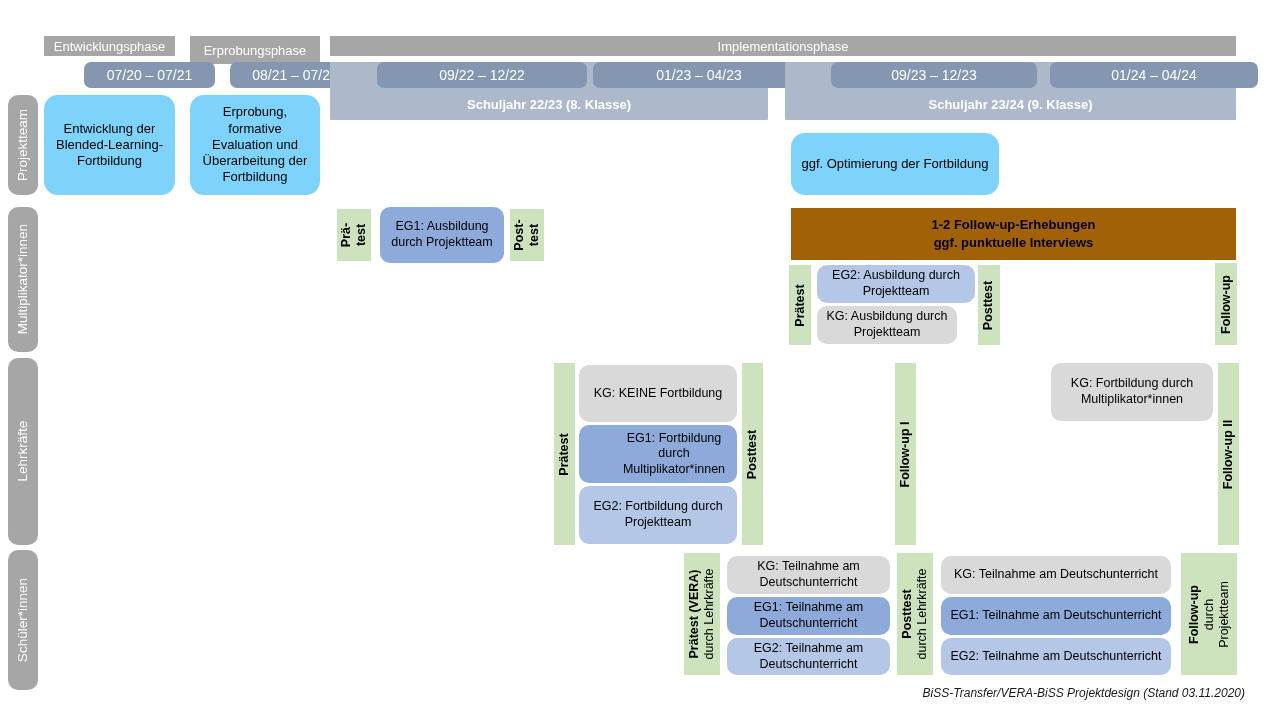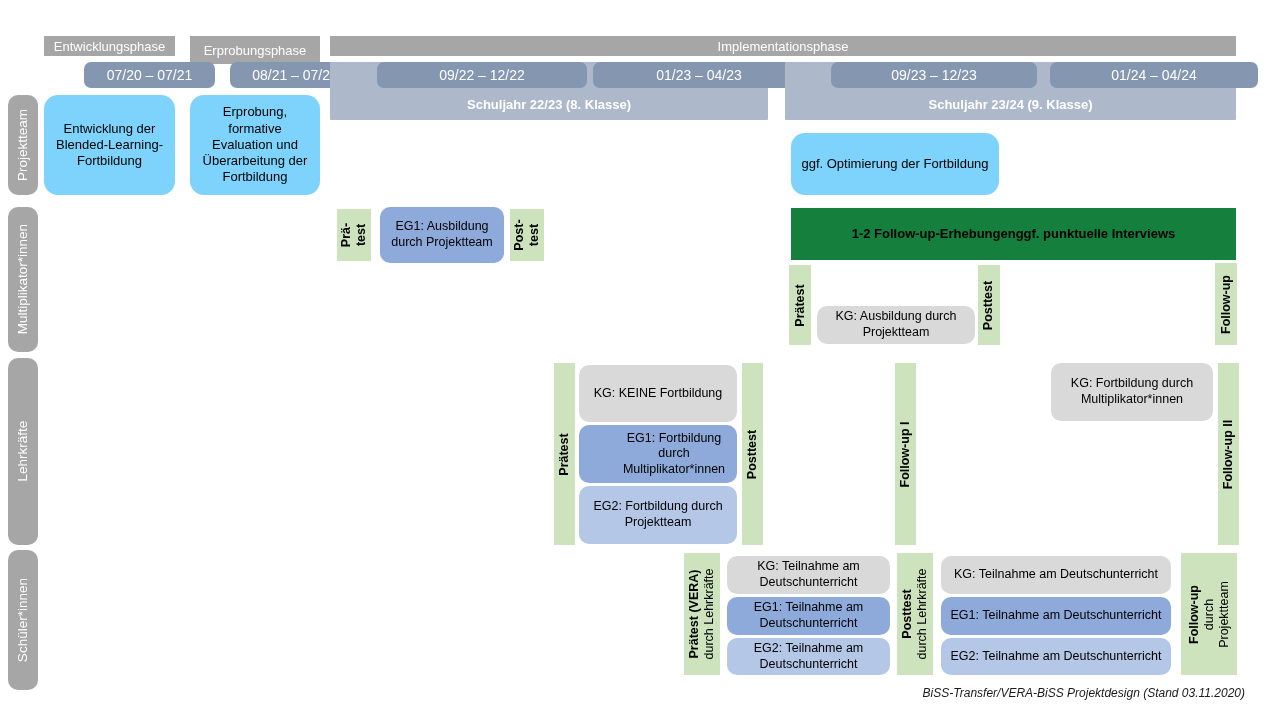--- a/index.html
+++ b/index.html
@@ -9,21 +9,21 @@
   .phasebar{background:#a6a6a6;color:#fff;display:flex;align-items:center;justify-content:center;font-size:13px;}
   .datebar{background:#8496b0;color:#fff;border-radius:7px;display:flex;align-items:center;justify-content:center;font-size:14px;margin-left:40px;}
   .band{background:#adb9ca;border-radius:1px;}
   .band-label{position:absolute;left:0;right:0;bottom:8px;text-align:center;color:#fff;font-weight:bold;font-size:13px;}
   .box{border-radius:10px;display:flex;align-items:center;justify-content:center;text-align:center;
        font-size:12.5px;line-height:1.25;padding:3px 8px;}
   .big{border-radius:14px;background:#7dd3fc;font-size:13px;}
   .blue1{background:#8eaadb;}
   .blue2{background:#b4c7e7;}
   .grayb{background:#d9d9d9;}
-  .greenbox{background:#15803d;display:flex;flex-direction:row;align-items:center;justify-content:center;
+  .greenbox{background:#a16207;display:flex;flex-direction:column;align-items:center;justify-content:center;
             font-weight:bold;font-size:13px;line-height:1.35;text-align:center;}
   .vbar{background:#cce3bd;display:flex;align-items:center;justify-content:center;}
   .rot{transform:rotate(-90deg);text-align:center;white-space:nowrap;font-weight:bold;font-size:12.5px;line-height:1.2;}
   .rot .sub{font-weight:normal;}
   .rowlabel{background:#a6a6a6;border-radius:10px;display:flex;align-items:center;justify-content:center;}
   .rowlabel .rot{color:#fff;font-weight:normal;font-size:13.5px;}
   .caption{font-style:italic;font-size:12px;color:#1a1a1a;text-align:right;}
 </style>
 </head>
 <body>
@@ -79,21 +79,22 @@
       <div>test</div>
     </div>
   </div>
   <div class="abs greenbox" style="left:791px;top:208px;width:445px;height:52px;">
     <div>1-2 Follow-up-Erhebungen</div>
     <div>ggf. punktuelle Interviews</div>
   </div>
   <div class="abs vbar" style="left:789px;top:265px;width:22px;height:80px;">
     <div class="rot">Prätest</div>
   </div>
-  <div class="abs box grayb" style="left:817px;top:306px;width:158px;height:38px;">KG: Ausbildung durch Projektteam</div>
+  <div class="abs box blue2" style="left:817px;top:265px;width:158px;height:38px;">EG2: Ausbildung durch Projektteam</div>
+  <div class="abs box grayb" style="left:817px;top:306px;width:140px;height:38px;">KG: Ausbildung durch Projektteam</div>
   <div class="abs vbar" style="left:978px;top:265px;width:22px;height:80px;">
     <div class="rot">Posttest</div>
   </div>
   <div class="abs vbar" style="left:1215px;top:263px;width:22px;height:82px;">
     <div class="rot">Follow-up</div>
   </div>
 
   <div class="abs vbar" style="left:554px;top:363px;width:21px;height:182px;">
     <div class="rot">Prätest</div>
   </div>

